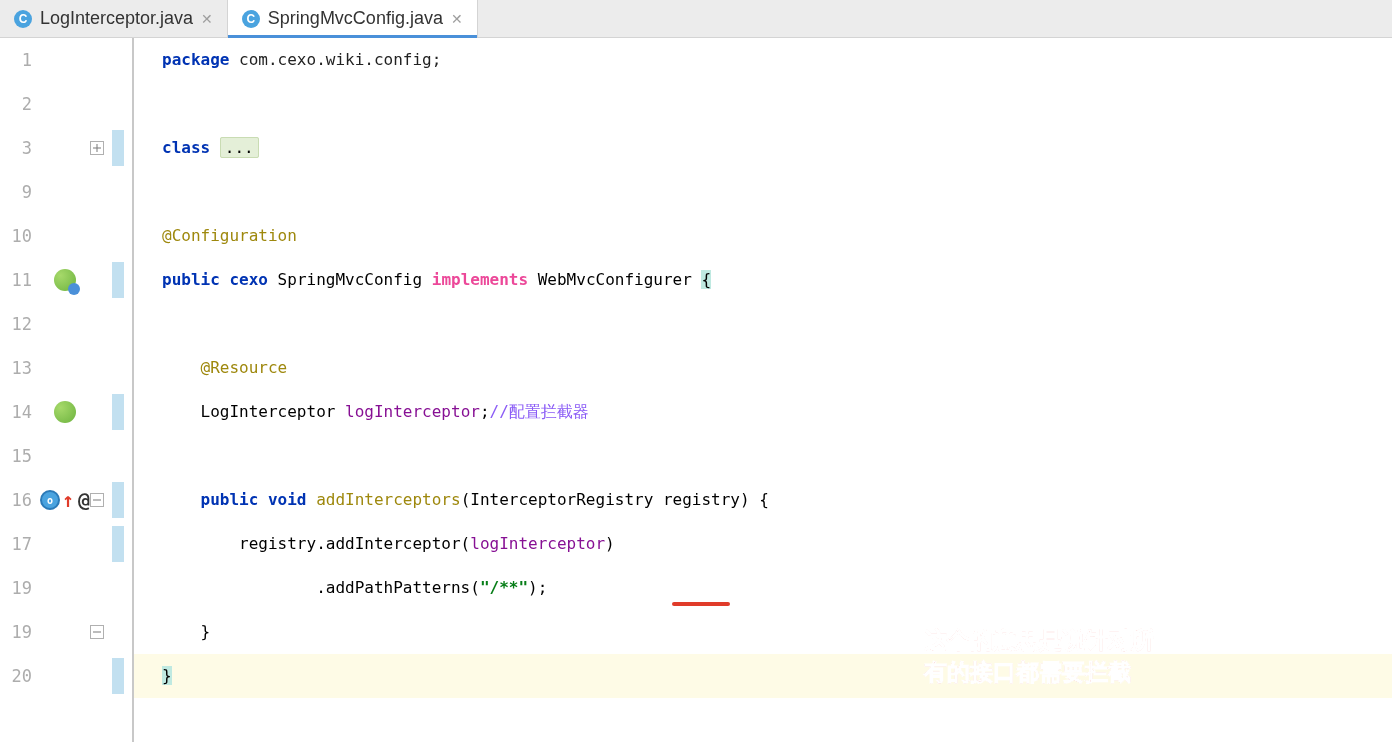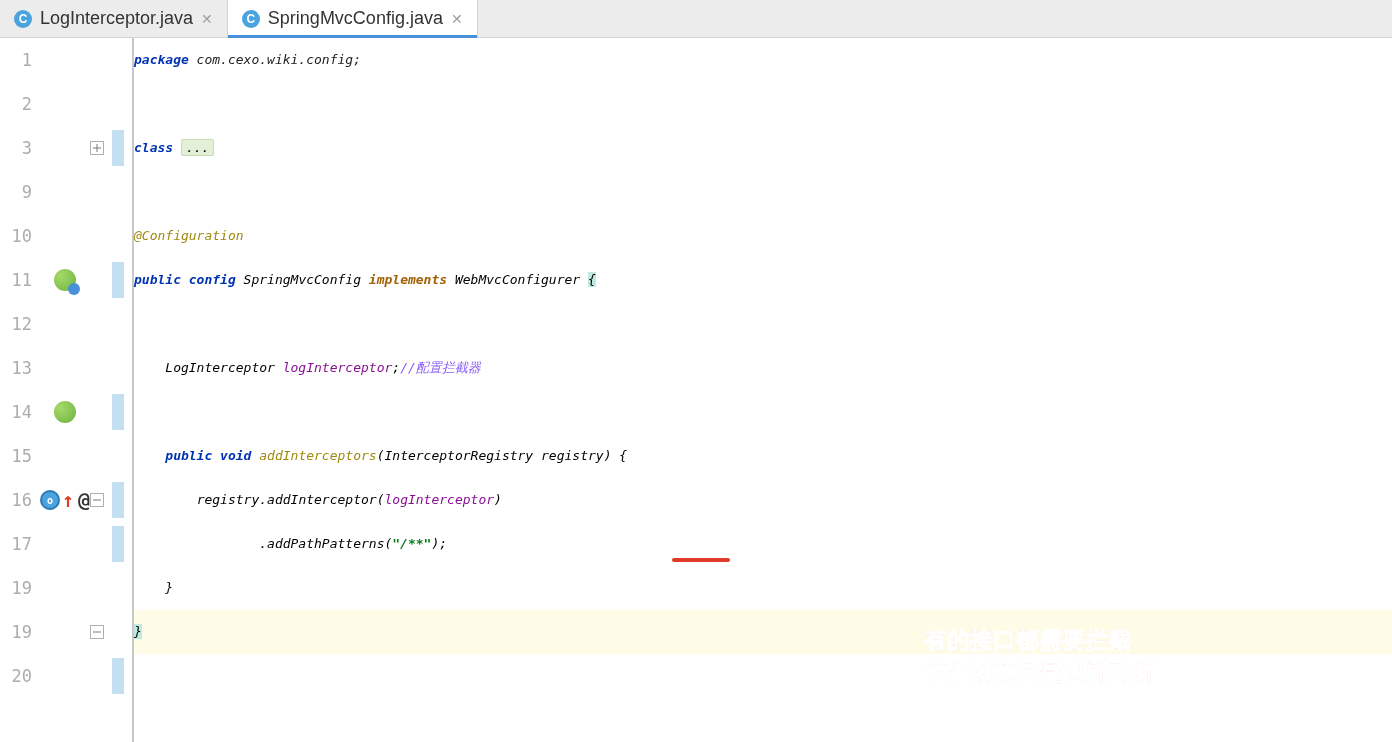--- a/index.html
+++ b/index.html
@@ -119,30 +119,29 @@
 }
 .code {
   flex: 1;
   position: relative;
   border-left: 2px solid #c8c8c8;
 }
 .line {
   height: 44px;
   line-height: 44px;
   white-space: pre;
-  padding-left: 0;
-  position: relative;
-  font-size: 13px;
-  font-style: italic;
+  padding-left: 28px;
+  position: relative;
+  font-size: 16px;
 }
 .kw { color: #0033b3; font-weight: 700; }
 .pkg { color: #222; }
 .ann { color: #9e880d; text-align: center; }
 .type { color: #000; margin-top: 32px; }
-.mname { color: #a16207; font-weight: 700; }
+.mname { color: #ec4899; font-weight: 700; }
 .field { color: #871094; }
 .str { color: #067d17; font-weight: 700; }
 .comment { color: #8b5cf6; }
 .brace-hl { background: #bfe9e1; }
 .fold-bg { background: #e4efd8; border: 1px solid #c9dcb3; padding: 0 4px; border-radius: 2px; }
 .line.line-highlight { background: #fefbe6; }
 .underline-red {
   position: absolute;
   height: 4px;
   background: #e03b2a;
@@ -279,30 +278,31 @@
       </div>
     <div class="row"></div>
   </div>
 
   <div class="code">
     <div class="line"><span class="kw">package</span><span class="pkg"> com.cexo.wiki.config;</span></div>
     <div class="line"></div>
     <div class="line"><span class="kw">class</span> <span class="fold-bg">...</span></div>
     <div class="line"></div>
     <div class="line"><span class="ann">@Configuration</span></div>
-    <div class="line"><span class="kw">public</span> <span class="kw">config</span> <span class="type">SpringMvcConfig</span> <span class="mname">implements</span> <span class="type">WebMvcConfigurer</span> <span class="brace-hl">{</span></div>
-    <div class="line"></div>
+    <div class="line"><span class="kw">public</span> <span class="kw">cexo</span> <span class="type">SpringMvcConfig</span> <span class="mname">implements</span> <span class="type">WebMvcConfigurer</span> <span class="brace-hl">{</span></div>
+    <div class="line"></div>
+    <div class="line">    <span class="ann">@Resource</span></div>
     <div class="line">    <span class="type">LogInterceptor</span> <span class="field">logInterceptor</span><span>;</span><span class="comment">//配置拦截器</span></div>
     <div class="line"></div>
     <div class="line">    <span class="kw">public</span> <span class="kw">void</span> <span class="ann">addInterceptors</span><span>(InterceptorRegistry registry) {</span></div>
     <div class="line">        <span>registry</span><span>.addInterceptor(</span><span class="field">logInterceptor</span><span>)</span></div>
     <div class="line">                <span>.addPathPatterns(</span><span class="str">"/**"</span><span>);</span><span class="underline-red" style="left:538px; width:58px; bottom:4px;"></span></div>
     <div class="line">    <span>}</span></div>
     <div class="line line-highlight"><span class="brace-hl">}</span></div>
     <div class="line"></div>
 
     <div class="annotation-box">
+      <div>这个的意思是说针对所</div>
       <div>有的接口都需要拦截</div>
-      <div>这个的意思是说针对所</div>
     </div>
   </div>
 
 </div>
 
 </body></html>

